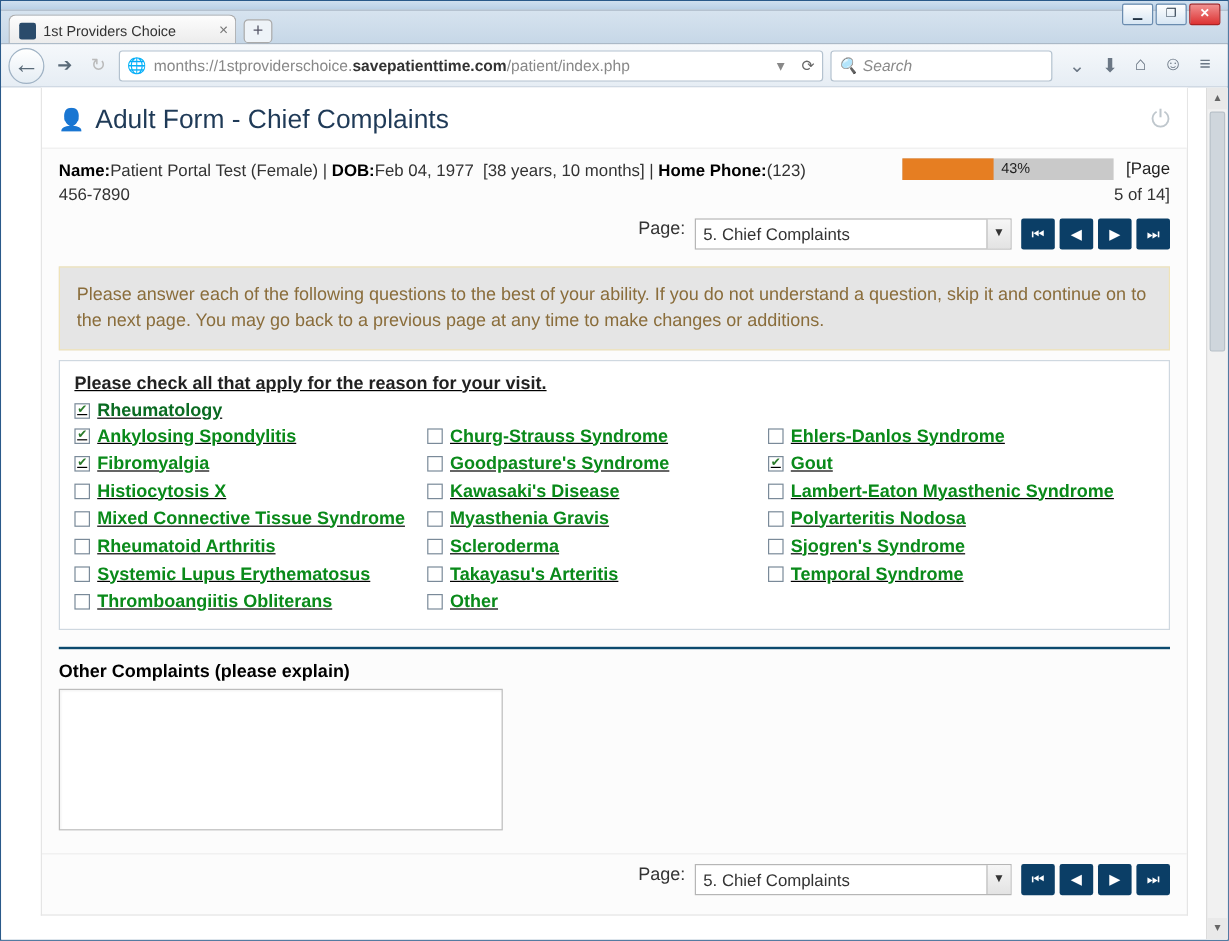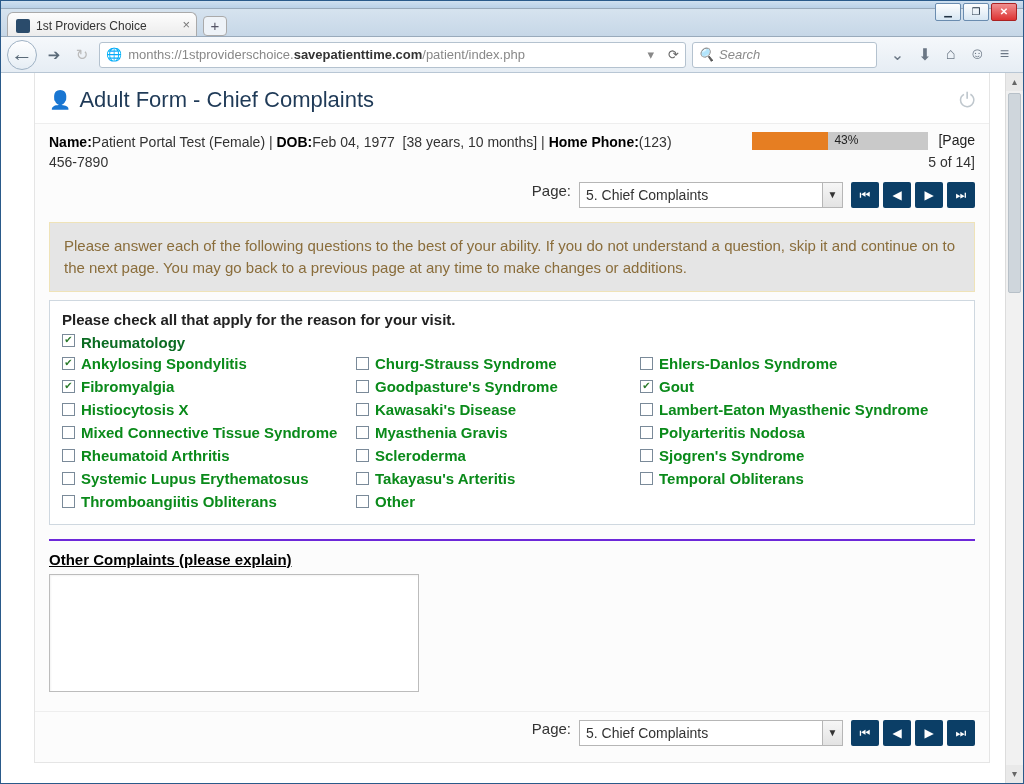--- a/index.html
+++ b/index.html
@@ -51,30 +51,30 @@
   .progress .pct{ position:absolute; left:82px; top:1px; font-size:12px; color:#222;}
   .pgcount { font-size:14px; color:#222;}
   .second-line{ padding:4px 14px 4px 14px; font-size:14px; color:#333; display:flex; justify-content:space-between;}
   .pager-row { display:flex; justify-content:flex-end; align-items:flex-start; gap:8px; padding:8px 14px;}
   .pager-row .lbl{ font-size:15px; color:#333;}
   .select { width:264px; height:26px; border:1px solid #b6b6b6; background:#fff; display:flex; align-items:center; padding:0 6px; font-size:14px; color:#333; position:relative;}
   .select .caret{ position:absolute; right:0; top:0; bottom:0; width:20px; background:linear-gradient(#f6f6f6,#e3e3e3); border-left:1px solid #b6b6b6; text-align:center; line-height:24px; color:#333; font-size:10px;}
   .navbtns { display:flex; gap:4px;}
   .nbtn { width:28px; height:26px; background:#0b3e66; color:#fff; text-align:center; line-height:26px; font-size:12px; border-radius:2px;}
   .notice { margin:6px 14px; background:#e5e5e5; border:1px solid #efe3b8; padding:12px 14px; color:#8a6d3b; font-size:15px; line-height:1.45;}
-  .formbox { margin:8px 14px 0 14px; border:1px solid #cfd8e0; background:#fff; padding:10px 12px 14px 12px; }
+  .formbox { margin:8px 14px 0 14px; border:1px solid #cfd8e0; background:#fff; padding:10px 12px 14px 12px;text-decoration:underline; }
   .formbox .prompt{ font-weight:bold; font-size:15px; color:#222; margin-bottom:6px;}
-  .cat-row { display:flex; align-items:flex-start; gap:6px; margin-bottom:4px;}
+  .cat-row { display:flex; align-items:center; gap:6px; margin-bottom:4px;}
   .chk { width:13px; height:13px; border:1px solid #7a8a99; background:#fff; display:inline-flex; align-items:center; justify-content:center; font-size:10px; color:#2a5; line-height:1;}
   .chk.checked::before{ content:"✔"; color:#2a7a2a;}
   .cat-label { font-weight:bold; color:#0a6b22; font-size:15px;}
   .grid { display:grid; grid-template-columns: 290px 280px 1fr; row-gap:6px; column-gap:4px;}
   .opt { display:flex; align-items:center; gap:6px;}
   .opt .lbl{ color:#0a8a1a; font-weight:bold; font-size:15px; white-space:nowrap;}
-  .other-section { margin:14px 14px 0 14px; border-top:2px solid #6d28d9; padding-top:10px;text-decoration:underline;}
+  .other-section { margin:14px 14px 0 14px; border-top:2px solid #0c4a6e; padding-top:10px;}
   .other-section .hdr{ font-weight:bold; font-size:15px; margin-bottom:6px;}
   .tarea { width:370px; height:118px; border:1px solid #bcbcbc; background:#fff; resize:none; box-shadow: inset 1px 1px 2px rgba(0,0,0,.05);}
   .footer-pager { border-top:1px solid #eee; margin-top:16px;}
 </style>
 </head>
 <body>
 
 <div class="window-frame">
   <div class="titlebar"></div>
   <div class="winbtns">
@@ -229,21 +229,21 @@
               <div class="opt">
                 <span class="chk"></span>
                 <span class="lbl">Systemic Lupus Erythematosus</span>
               </div>
               <div class="opt">
                 <span class="chk"></span>
                 <span class="lbl">Takayasu's Arteritis</span>
               </div>
               <div class="opt">
                 <span class="chk"></span>
-                <span class="lbl">Temporal Obliterans</span>
+                <span class="lbl">Temporal Syndrome</span>
               </div>
               <div class="opt">
                 <span class="chk"></span>
                 <span class="lbl">Thromboangiitis Obliterans</span>
               </div>
               <div class="opt">
                 <span class="chk"></span>
                 <span class="lbl">Other</span>
               </div>
             </div>

